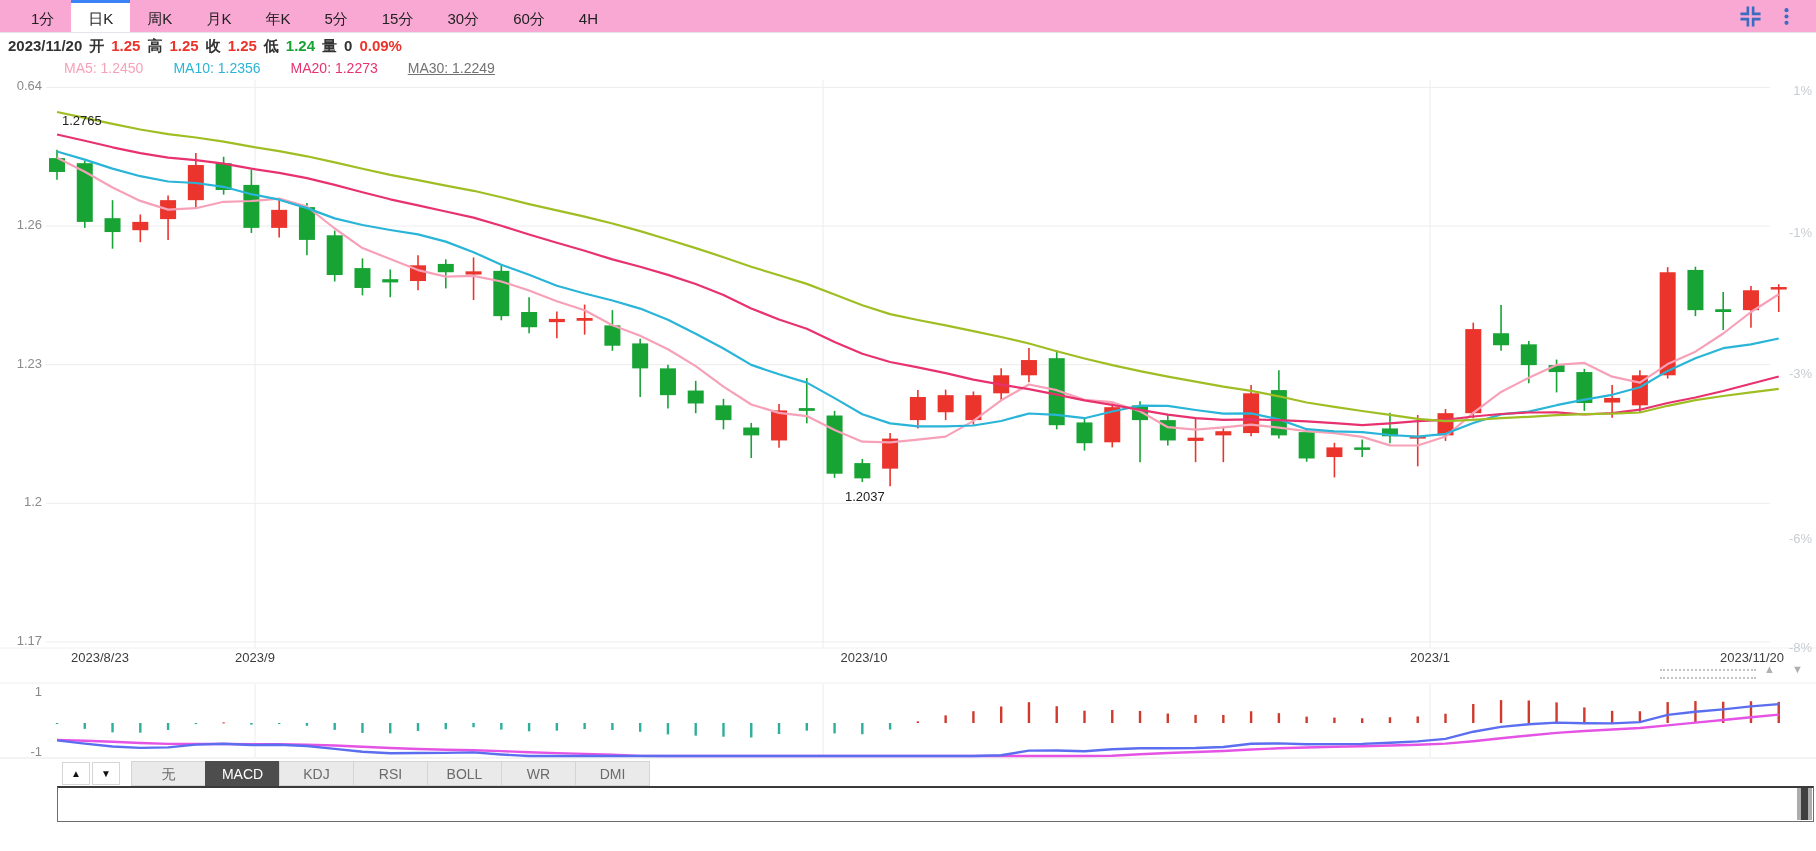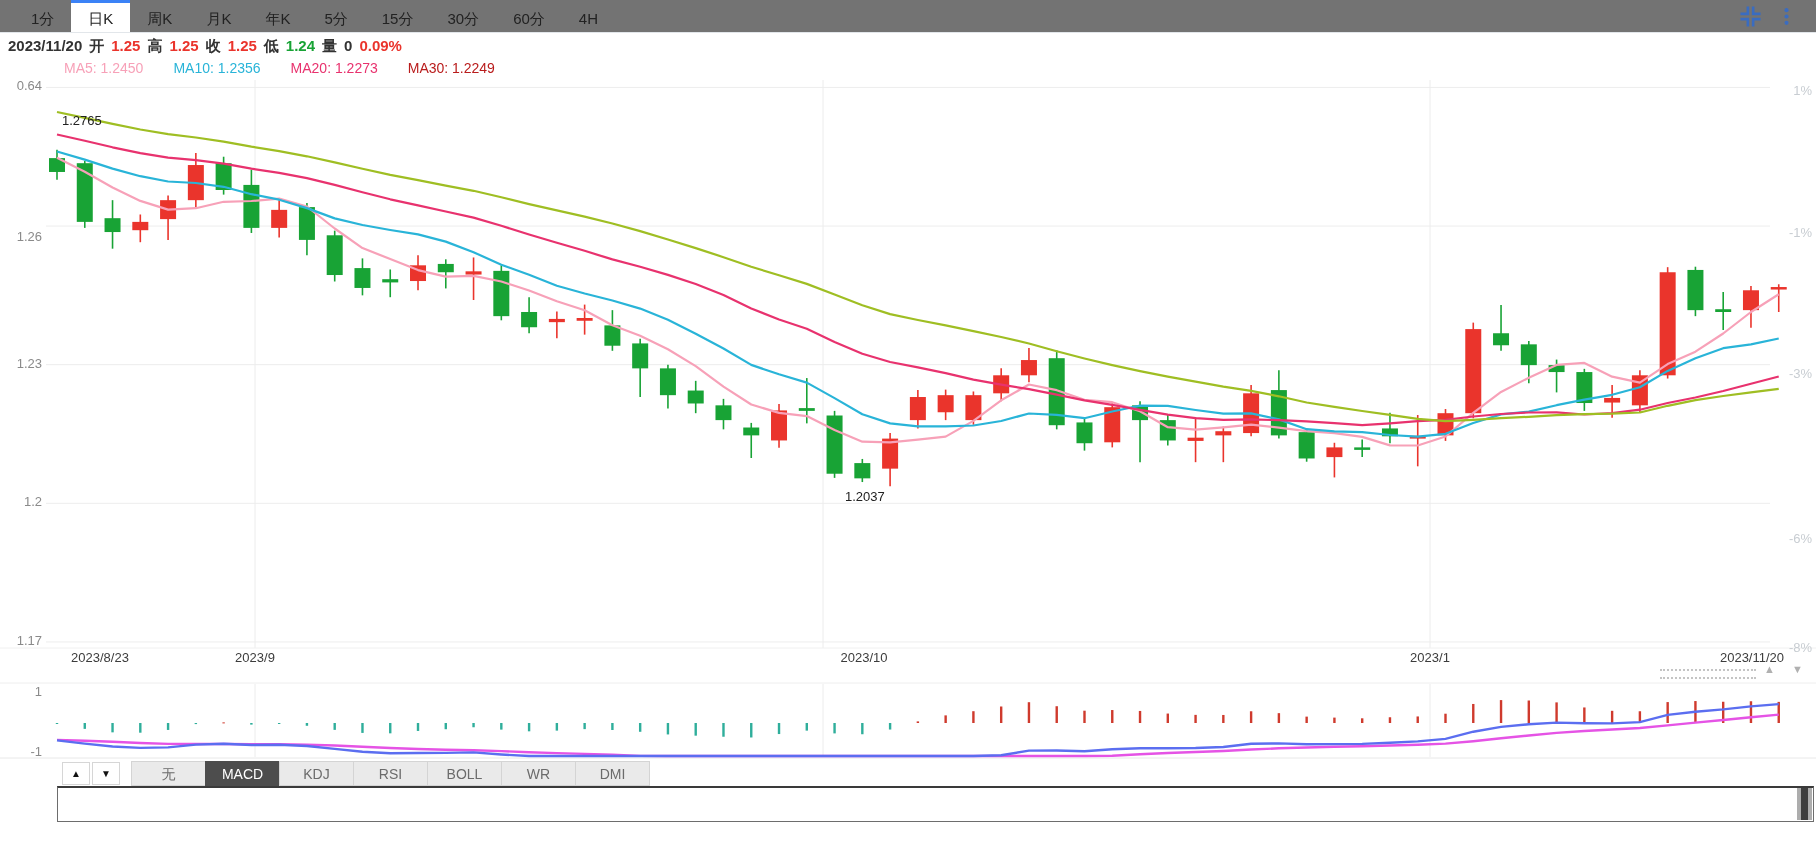--- a/index.html
+++ b/index.html
@@ -1,20 +1,20 @@
 <!DOCTYPE html>
 <html><head>
 <meta charset="utf-8">
 <style>
   html,body{margin:0;padding:0;background:#fff;width:1816px;height:851px;overflow:hidden;
     font-family:"Liberation Sans","DejaVu Sans",sans-serif;}
   #app{position:relative;width:1816px;height:851px;background:#fff;}
   svg.layer{position:absolute;left:0;top:0;}
   
-  #tabbar{position:absolute;left:0;top:0;width:1816px;height:33px;background:#737373;
+  #tabbar{position:absolute;left:0;top:0;width:1816px;height:33px;background:#f9a8d4;
     border-bottom:1px solid #e2e6ea;display:flex;align-items:stretch;padding-left:14px;box-sizing:border-box;}
   .ptab{padding:0 17px;line-height:31px;font-size:15px;color:#222;cursor:pointer;border-top:3px solid transparent;box-sizing:border-box;}
   .ptab.active{background:#fff;border-top:3px solid #3b82f6;}
   #tab-icons{margin-left:auto;display:flex;align-items:center;gap:16px;padding-right:20px;}
   .txtrow span{display:inline-block;}
   #infobar{position:absolute;left:8px;top:37px;height:20px;font-size:15px;white-space:nowrap;font-weight:bold;}
   #infobar span{margin-right:7px;}
   #mabar{position:absolute;left:64px;top:60px;height:18px;font-size:14px;white-space:nowrap;}
   #mabar span{margin-right:30px;}
   .axlab{position:absolute;font-size:13px;color:#8a8a8a;}
@@ -295,25 +295,25 @@
         <g fill="#3a6cc0">
             <circle cx="12" cy="4" r="2.6"></circle>
             <circle cx="12" cy="12" r="2.6"></circle>
             <circle cx="12" cy="20" r="2.6"></circle>
           </g>
       </svg>
     </div>
   </div>
 
   <div id="infobar" class="txtrow"><span style="color: rgb(51, 51, 51);">2023/11/20</span><span style="color: rgb(51, 51, 51);">开</span><span style="color: rgb(234, 52, 44);">1.25</span><span style="color: rgb(51, 51, 51);">高</span><span style="color: rgb(234, 52, 44);">1.25</span><span style="color: rgb(51, 51, 51);">收</span><span style="color: rgb(234, 52, 44);">1.25</span><span style="color: rgb(51, 51, 51);">低</span><span style="color: rgb(24, 163, 53);">1.24</span><span style="color: rgb(51, 51, 51);">量</span><span style="color: rgb(51, 51, 51);">0</span><span style="color: rgb(234, 52, 44);">0.09%</span></div>
-  <div id="mabar" class="txtrow"><span style="color: rgb(247, 161, 184);">MA5: 1.2450</span><span style="color: rgb(41, 180, 216);">MA10: 1.2356</span><span style="color: rgb(232, 50, 110);">MA20: 1.2273</span><span style="color: #b91c1c;">MA30: 1.2249</span></div>
+  <div id="mabar" class="txtrow"><span style="color: rgb(247, 161, 184);">MA5: 1.2450</span><span style="color: rgb(41, 180, 216);">MA10: 1.2356</span><span style="color: rgb(232, 50, 110);">MA20: 1.2273</span><span style="color: #737373; text-decoration: underline;">MA30: 1.2249</span></div>
 
   <div id="labels">
       <span class="axlab" style="left: 0px; top: 78.41px; width: 42px; text-align: right; position: absolute;">0.64</span>
-      <span class="axlab" style="left: 0px; top: 217.04px; width: 42px; text-align: right; position: absolute; margin-top: 12px;">1.26</span>
+      <span class="axlab" style="left: 0px; top: 217.04px; width: 42px; text-align: right; position: absolute;">1.26</span>
       <span class="axlab" style="left: 0px; top: 355.67px; width: 42px; text-align: right; position: absolute;">1.23</span>
       <span class="axlab" style="left: 0px; top: 494.3px; width: 42px; text-align: right; position: absolute;">1.2</span>
       <span class="axlab" style="left: 0px; top: 632.93px; width: 42px; text-align: right; position: absolute;">1.17</span>
       <span class="raxlab" style="left: 1770px; top: 83px; width: 42px; text-align: right; position: absolute;">1%</span>
       <span class="raxlab" style="left: 1770px; top: 225px; width: 42px; text-align: right; position: absolute;">-1%</span>
       <span class="raxlab" style="left: 1770px; top: 366px; width: 42px; text-align: right; position: absolute;">-3%</span>
       <span class="raxlab" style="left: 1770px; top: 531px; width: 42px; text-align: right; position: absolute;">-6%</span>
       <span class="raxlab" style="left: 1770px; top: 640px; width: 42px; text-align: right; position: absolute;">-8%</span>
       <span class="datelab" style="left: 100px;">2023/8/23</span>
       <span class="datelab" style="left: 255px;">2023/9</span>

